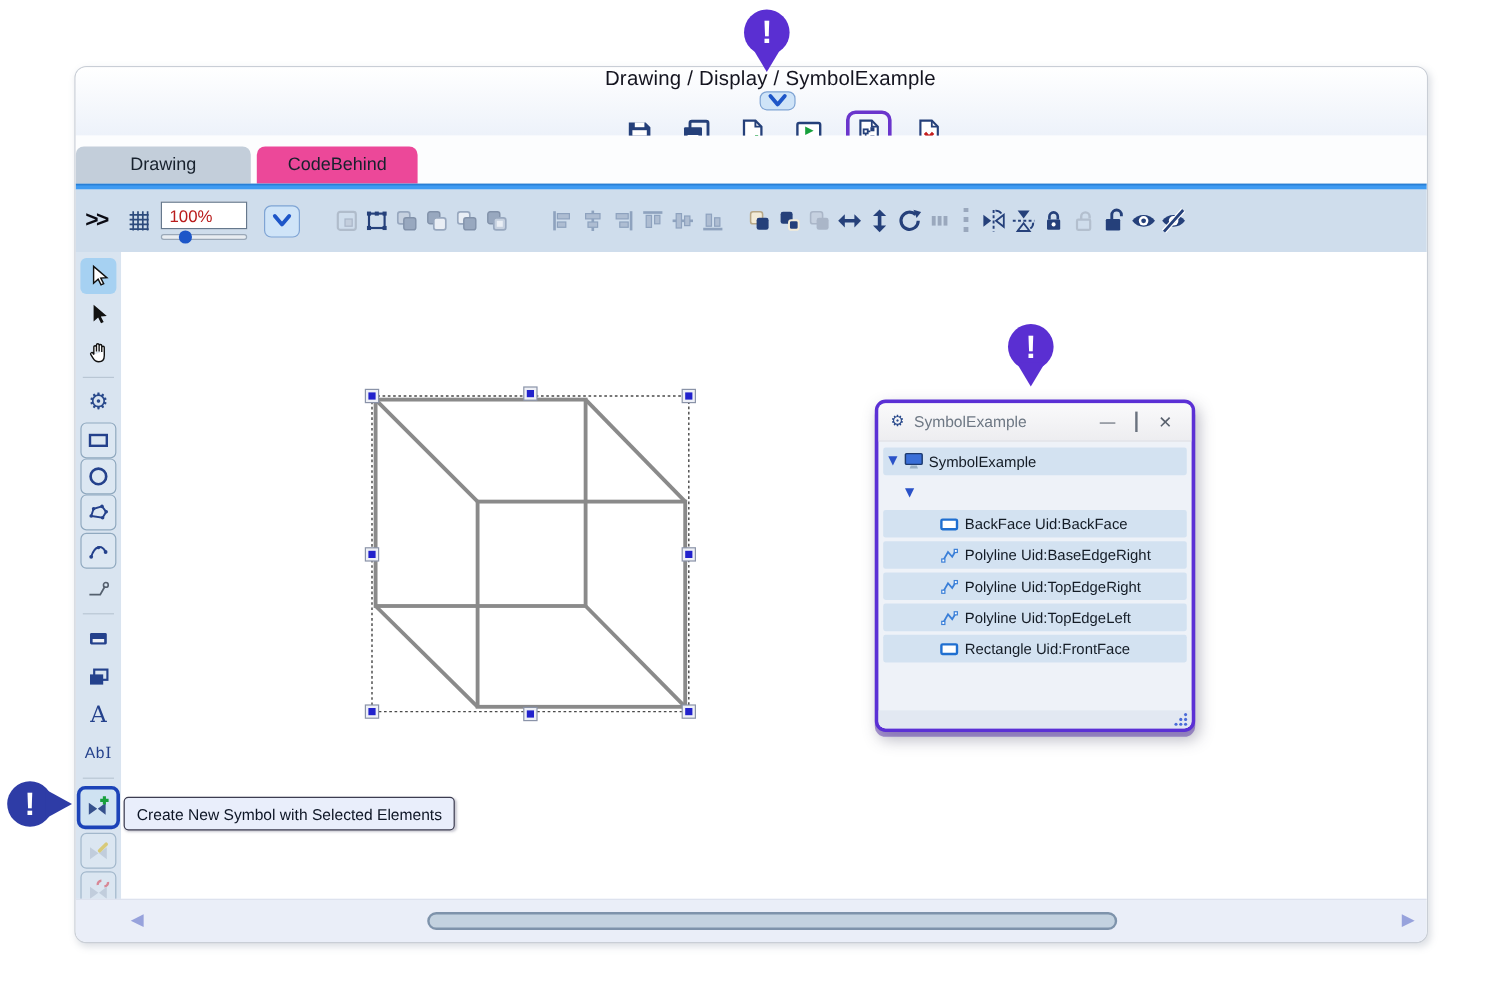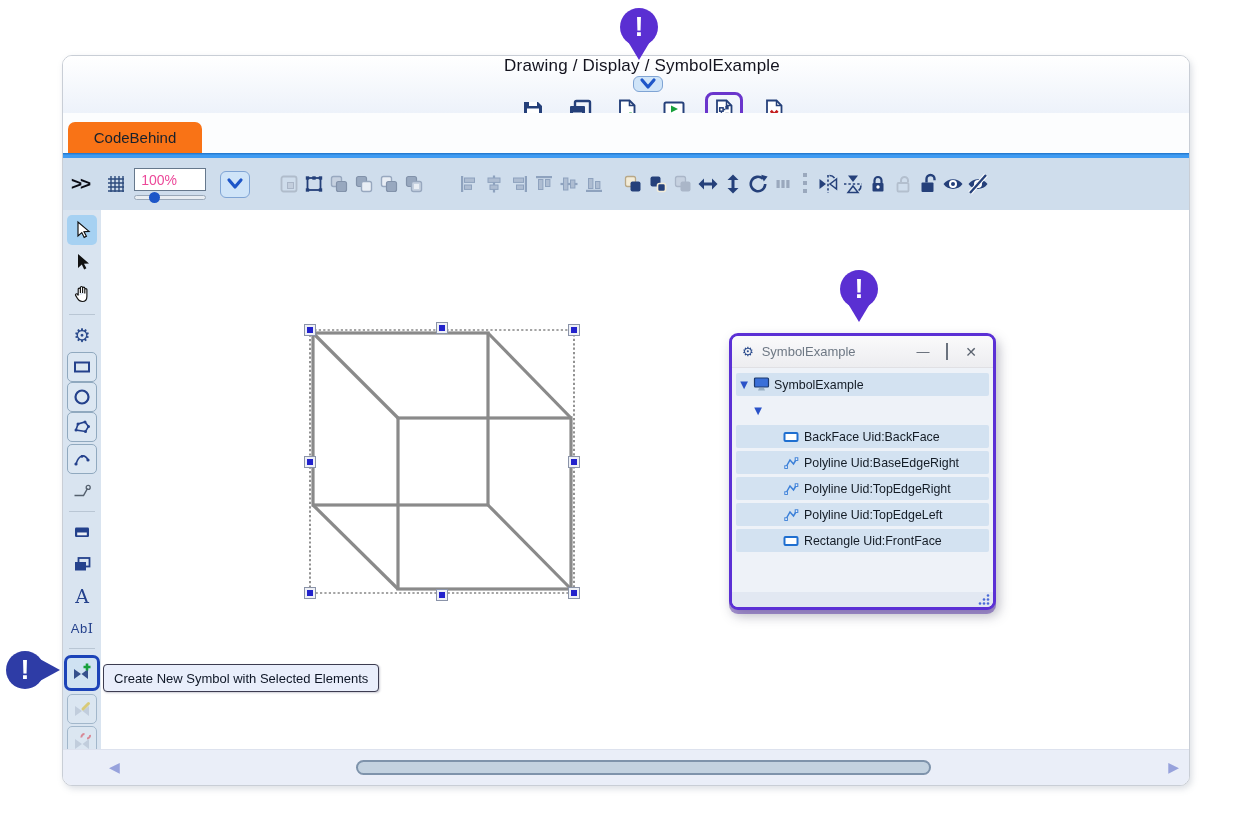--- a/index.html
+++ b/index.html
@@ -25,32 +25,32 @@
     justify-content:center; cursor:pointer; }
   .ring-purple { border:3px solid #6a35cc; border-radius:8px; padding:2px;
     display:flex; align-items:center; justify-content:center; }
 
   
   .tabrow { position:absolute; left:0; top:57px; width:100%; height:40px;
     background:#fcfdfe; display:flex; align-items:flex-end; }
   .tab { height:31px; display:flex; align-items:center; justify-content:center;
     font-size:15px; color:#17212d; border-radius:7px 7px 0 0; cursor:pointer; }
   .tab.active { background:#c3ceda; width:146px; }
-  .tab.inactive { background:#f97316; width:134px; margin-left:5px; }
+  .tab.inactive { background:#ec4899; width:134px; margin-left:5px; }
   .blueline { position:absolute; left:0; top:97px; width:100%; height:5px;
     background:linear-gradient(#1d72c8, #3f9bf2 45%, #3f9bf2); }
 
   
   .tb2 { position:absolute; left:0; top:102px; width:100%; height:52px;
     background:#cfddec; display:flex; align-items:center; padding-left:8px; }
   .chev2 { font-size:19px; font-weight:bold; color:#0b0b14; letter-spacing:-2px;
     margin-right:14px; cursor:pointer; }
   .zoomblock { display:flex; flex-direction:column; align-items:center; margin:0 6px; }
   .zoominput { width:72px; height:23px; border:1.4px solid #66788c; background:#fff;
-    font-size:14px; font-family:"Liberation Sans",sans-serif; padding:0 0 0 6px; color:#ec4899; }
+    font-size:14px; font-family:"Liberation Sans",sans-serif; padding:0 0 0 6px; color:#b91c1c; }
   .slider { position:relative; width:72px; height:5px; margin-top:4px;
     background:#e8edf2; border:1px solid #9aa8b8; border-radius:3px; }
   .slider .knob { position:absolute; left:14px; top:-4px; width:11px; height:11px;
     border-radius:50%; background:#1d56c8; cursor:pointer; }
   .ti { width:25px; height:25px; display:flex; align-items:center;
     justify-content:center; cursor:pointer; flex:none; }
   .tsep { width:4px; height:22px; margin:0 8px; flex:none;
     background:repeating-linear-gradient(#9aa8bd 0 4px, transparent 4px 8px); }
 
   
@@ -161,20 +161,23 @@
         <svg width="26" height="26" viewBox="0 0 26 26">
             <path d="M6 2.5 H15.5 L20.5 7.5 V23.5 H6 Z" fill="#fff" stroke="#25407a" stroke-width="1.8"></path>
             <path d="M15.5 2.5 V7.5 H20.5" fill="none" stroke="#25407a" stroke-width="1.5"></path>
             <path d="M9.8 12.8 L16.6 20 M16.6 12.8 L9.8 20" stroke="#c41e1e" stroke-width="2.7"></path>
           </svg>
       </div>
     </div>
   </div>
 
   <div class="tabrow">
+    <div class="tab active">
+        <span>Drawing</span>
+      </div>
     <div class="tab inactive">
         <span>CodeBehind</span>
       </div>
   </div>
   <div class="blueline"></div>
 
   <div class="tb2">
     <span class="chev2">&gt;&gt;</span>
     <div class="ti">
       <svg width="24" height="24" viewBox="0 0 24 24">

